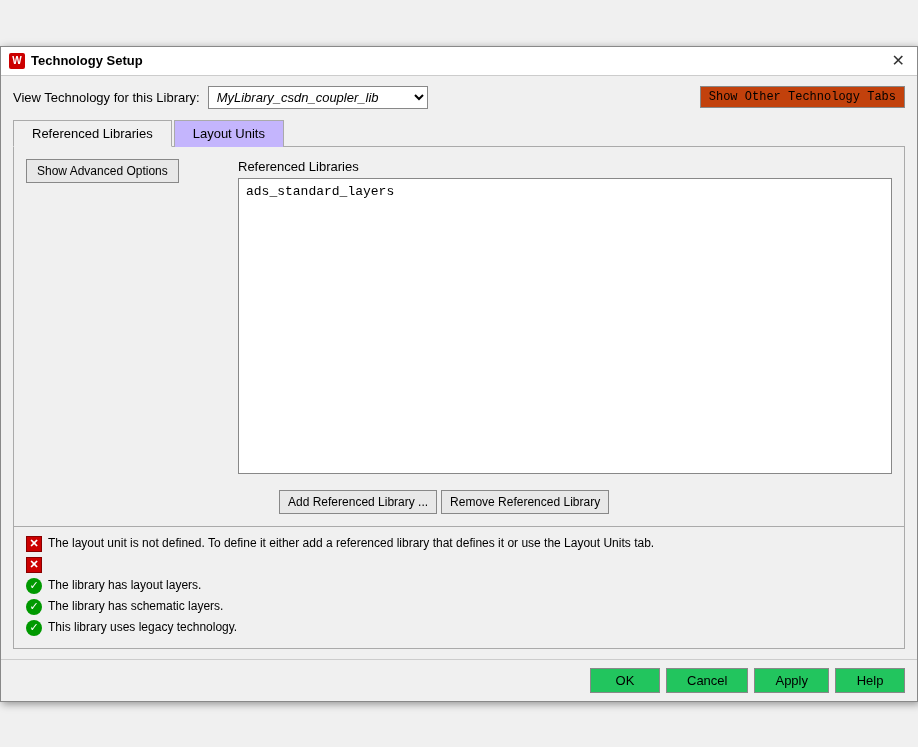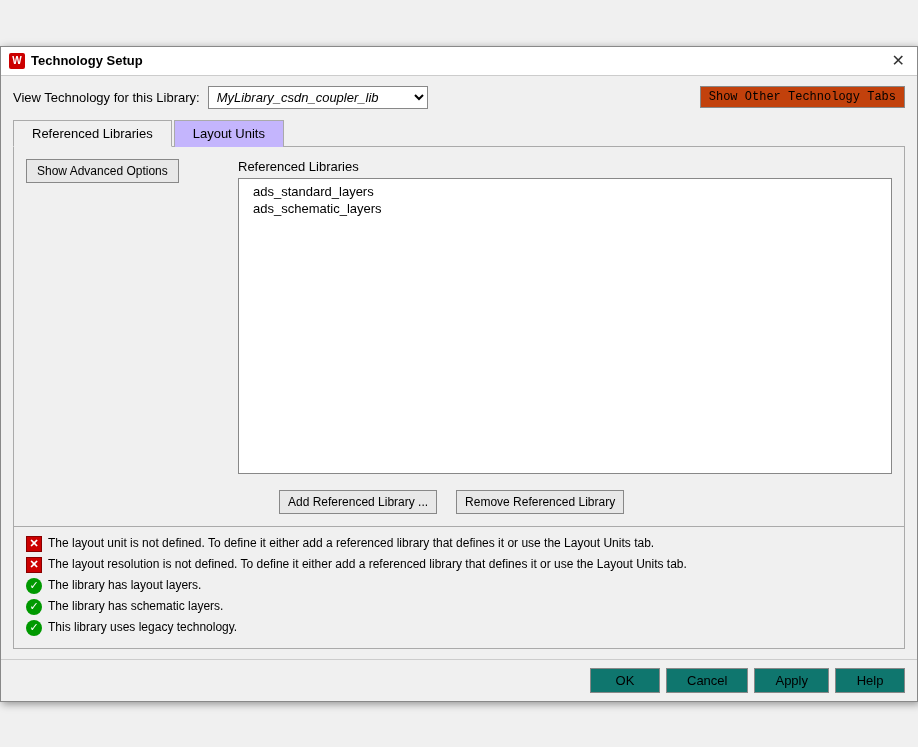--- a/index.html
+++ b/index.html
@@ -150,29 +150,28 @@
     .ref-lib-listbox {
       flex: 1;
       border: 1px solid #888;
       background: white;
       padding: 4px;
       min-height: 270px;
       overflow-y: auto;
     }
     .lib-item {
       padding: 1px 3px;
-      font-family: Liberation Sans, sans-serif;
-      font-size: 13px;
-      cursor: pointer;
-      margin-left: 7px;
+      font-family: Liberation Mono, monospace;
+      font-size: 13px;
+      cursor: pointer;
     }
 
     .ref-lib-buttons {
       display: flex;
-      gap: 19px;
+      gap: 4px;
       margin-top: 16px;
       padding-left: 41px;
     }
     .ref-lib-btn {
       font-size: 12px;
       padding: 4px 8px;
       border: 1px solid #888;
       background: #e8e8e8;
       cursor: pointer;
     }
@@ -218,21 +217,21 @@
       justify-content: flex-end;
       gap: 6px;
       padding: 8px 12px;
       border-top: 1px solid #ccc;
       background: #f0f0f0;
     }
     .footer-btn {
       font-size: 13px;
       padding: 4px 20px;
       border: 1px solid #888;
-      background: #0f766e;
+      background: #22c55e;
       cursor: pointer;
       min-width: 70px;
     }
   </style>
 </head>
 <body>
 
 <div class="window">
 
   <div class="title-bar">
@@ -261,37 +260,35 @@
     <div class="main-panel">
 
       <div class="left-panel">
         <button class="advanced-btn">Show Advanced Options</button>
       </div>
 
       <div class="right-panel">
         <div class="ref-lib-label">Referenced Libraries</div>
         <div class="ref-lib-listbox">
           <div class="lib-item">ads_standard_layers</div>
-          <div class="lib-item">ads_schematic_layers</div>
         </div>
         <div class="ref-lib-buttons">
           <button class="ref-lib-btn">Add Referenced Library ...</button>
           <button class="ref-lib-btn">Remove Referenced Library</button>
         </div>
       </div>
     </div>
 
     <div class="status-area">
       <div class="status-item">
         <div class="status-icon icon-error">✕</div>
         <span>The layout unit is not defined. To define it either add a referenced library that defines it or use the Layout Units tab.</span>
       </div>
       <div class="status-item">
         <div class="status-icon icon-error">✕</div>
-        <span>The layout resolution is not defined. To define it either add a referenced library that defines it or use the Layout Units tab.</span>
       </div>
       <div class="status-item">
         <div class="status-icon icon-ok">✓</div>
         <span>The library has layout layers.</span>
       </div>
       <div class="status-item">
         <div class="status-icon icon-ok">✓</div>
         <span>The library has schematic layers.</span>
       </div>
       <div class="status-item">

